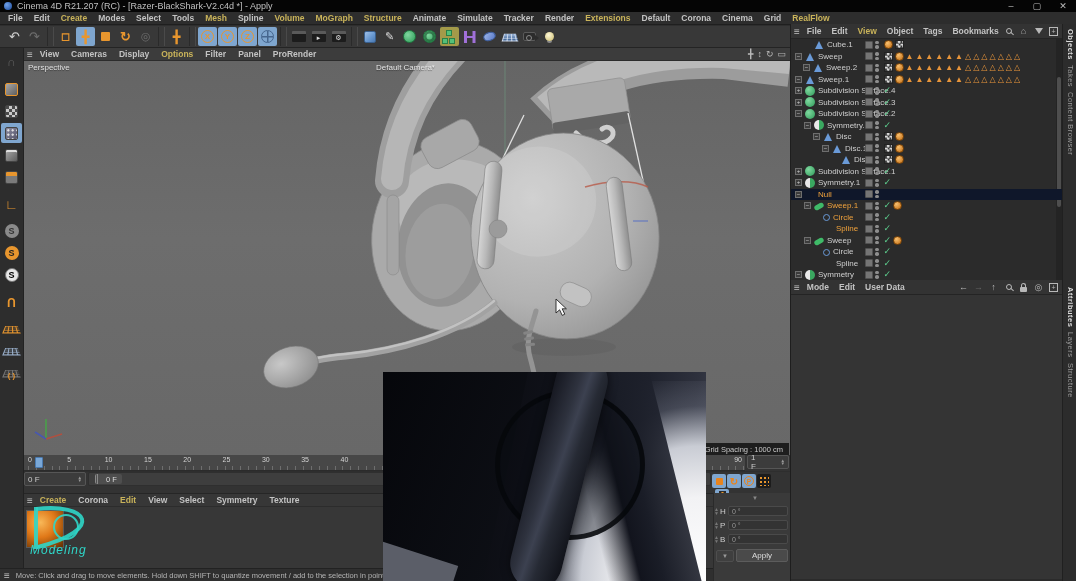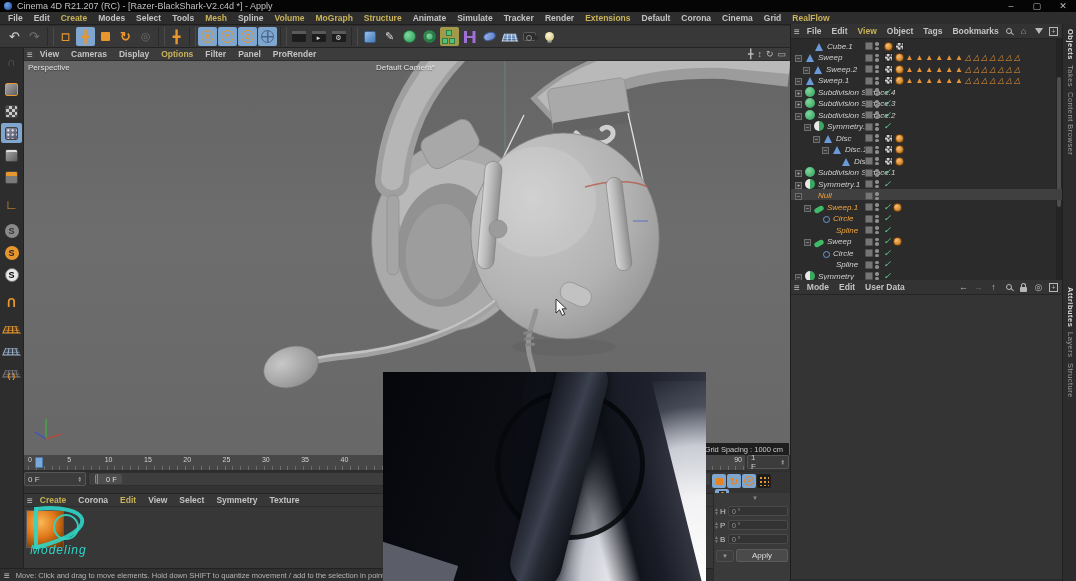--- a/index.html
+++ b/index.html
@@ -190,22 +190,22 @@
   .hicons { margin-left:auto; display:flex; align-items:center; gap:4px; padding-right:3px; }
   .hic { color:#b8b8b8; font-size:9px; display:flex; align-items:center; justify-content:center; width:11px; height:11px; }
   .mag { width:6px; height:6px; border:1.2px solid #b8b8b8; border-radius:50%; position:relative; }
   .mag:after { content:''; position:absolute; width:4px; height:1.2px; background:#b8b8b8; right:-3px; bottom:-1px; transform:rotate(40deg); }
   .fun { width:0; height:0; border-left:4px solid transparent; border-right:4px solid transparent; border-top:6px solid #b8b8b8; }
   .pbox { width:9px; height:9px; border:1px solid #b8b8b8; font-size:7px; display:flex; align-items:center; justify-content:center; color:#b8b8b8; }
   .lck { width:7px; height:5px; background:#b8b8b8; border-radius:1px; position:relative; margin-top:4px; }
   .lck:before { content:''; position:absolute; top:-4px; left:1px; width:3px; height:4px; border:1.2px solid #b8b8b8;
                 border-bottom:none; border-radius:3px 3px 0 0; }
   #om-list { position:relative; height:241px; overflow:hidden; background:#2b2b2b; }
-  .om-row { position:relative; display:flex; align-items:flex-end; height:11.5px; font-size:8px; color:#cfcfcf;font-style:italic; }
-  .om-row.hl { background:#404040; }
+  .om-row { position:relative; display:flex; align-items:center; height:11.5px; font-size:8px; color:#cfcfcf; }
+  .om-row.hl { background:#0f172a; }
   .om-row .nm { white-space:nowrap; }
   .om-row.sel .nm { color:#f0a23c; }
   .exp { width:7px; height:7px; border:1px solid #6e6e6e; background:#3c3c3c; color:#ccc; font-size:6px;
          line-height:5px; text-align:center; margin-right:3px; flex:none; }
   .treegap { width:10px; flex:none; }
   .oi { display:inline-block; width:10px; height:10px; margin-right:3px; flex:none; text-align:center; line-height:10px; }
   .oi.editable { width:0; height:0; border-left:4px solid transparent; border-right:4px solid transparent;
                  border-bottom:8px solid #6a9ad8; margin-top:1px; margin-left:1px; margin-right:4px; }
   .oi.subdiv { border-radius:50%; background:radial-gradient(circle at 35% 35%,#7fd89f,#2e9a58); }
   .oi.symmetry { border-radius:50%; background:linear-gradient(90deg,#e8e8e8 50%,#3aa860 50%); }

